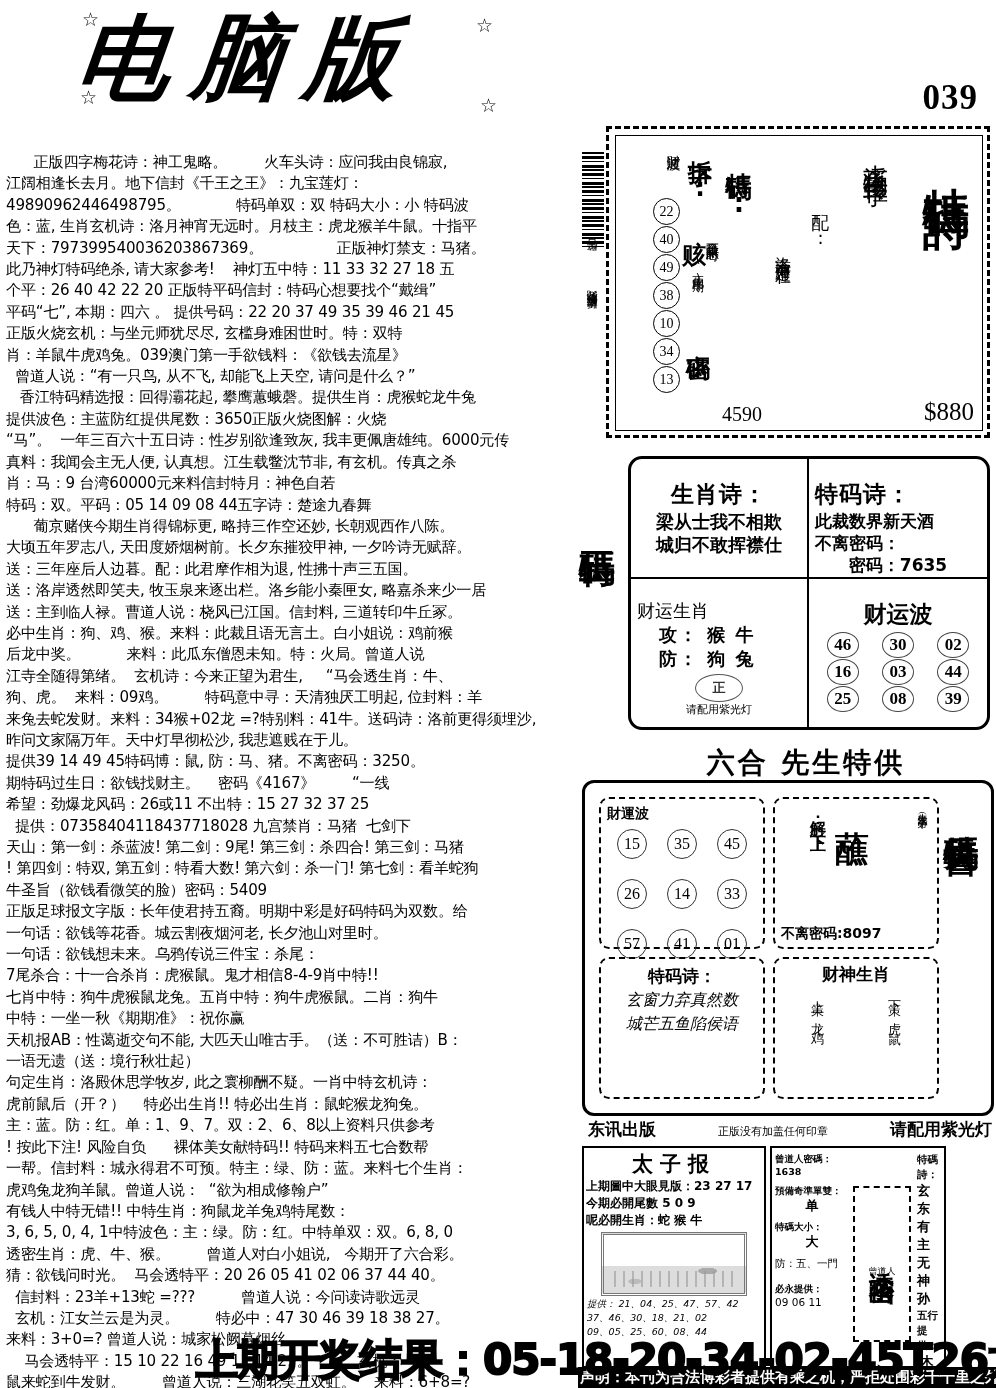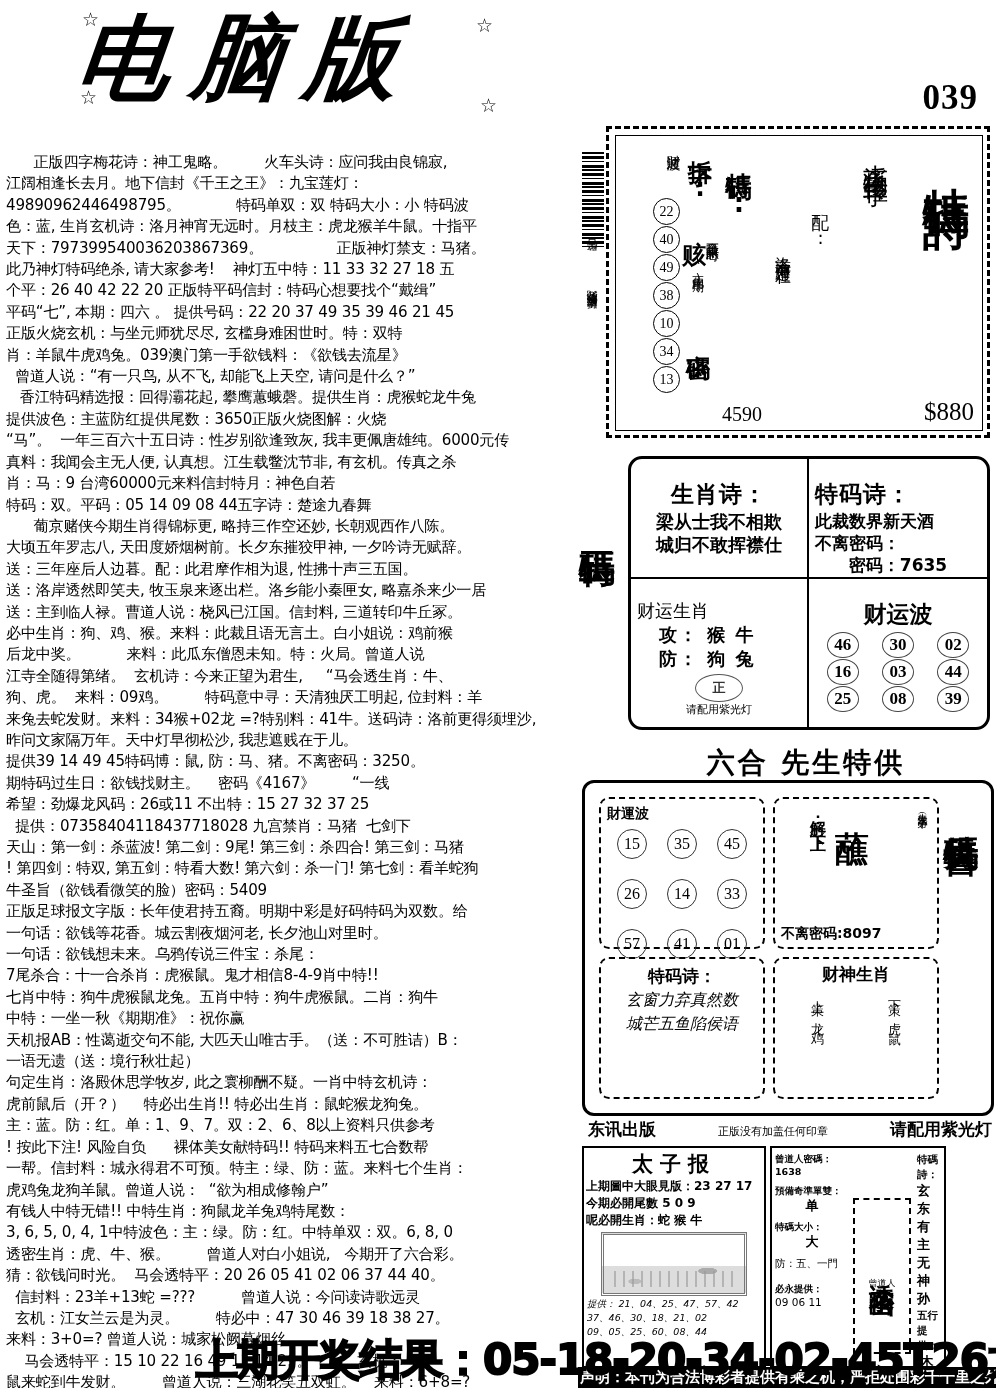--- a/index.html
+++ b/index.html
@@ -178,21 +178,21 @@
     content:"";position:absolute;left:10px;bottom:6px;width:120px;height:16px;
     background:repeating-linear-gradient(90deg,#999 0 2px,transparent 2px 9px);
     opacity:.6;
   }
   .tz-provide{font-size:9.5px;font-family:"DejaVu Sans",sans-serif;line-height:12px;padding:2px 3px 0;font-style:italic;}
 
   
   #toumi{left:770px;top:1146px;width:176px;height:222px;}
   .tmcols{display:flex;height:100%;}
   .tmL{width:74px;padding:4px 2px 0 3px;}
-  .tmM{width:62px;display:flex;align-items:center;justify-content:center;margin-top:38px;}
+  .tmM{width:62px;display:flex;justify-content:center;margin-top:38px;}
   .tmR{flex:1;padding:4px 2px 0 4px;}
   .tk{font-size:9.5px;font-family:"DejaVu Sans",sans-serif;font-weight:bold;line-height:13px;}
   .tv{font-size:13px;font-family:"DejaVu Sans",sans-serif;text-align:center;font-weight:bold;line-height:17px;}
   .tvl{font-size:10.5px;font-family:"DejaVu Sans",sans-serif;line-height:14px;}
   .tm-stamp{
     border:2px dashed #000;width:54px;height:152px;
     display:flex;flex-direction:column;align-items:center;justify-content:center;
   }
   .tm-stamp .v{writing-mode:vertical-rl;font-size:26px;font-weight:bold;line-height:30px;font-family:"DejaVu Sans",sans-serif;letter-spacing:4px;}
   .tm-stamp .c{font-size:9px;font-family:"DejaVu Sans",sans-serif;margin-top:2px;}

